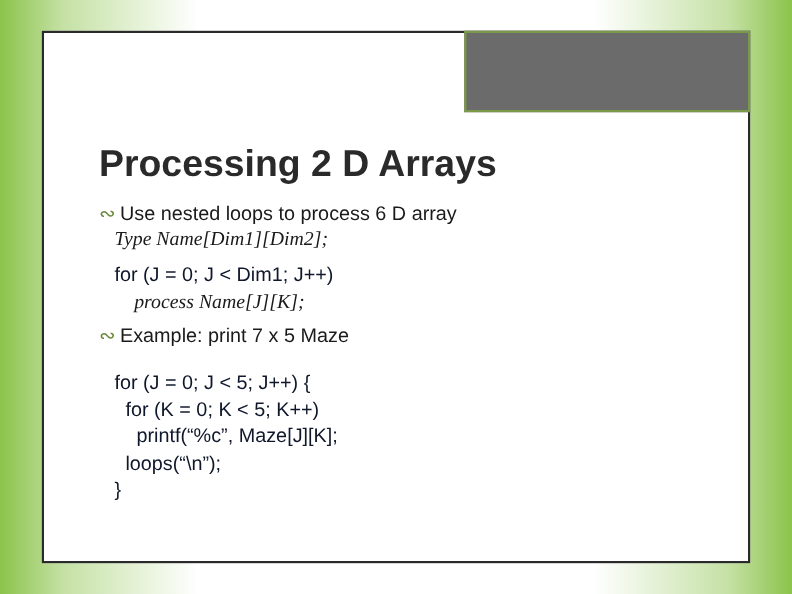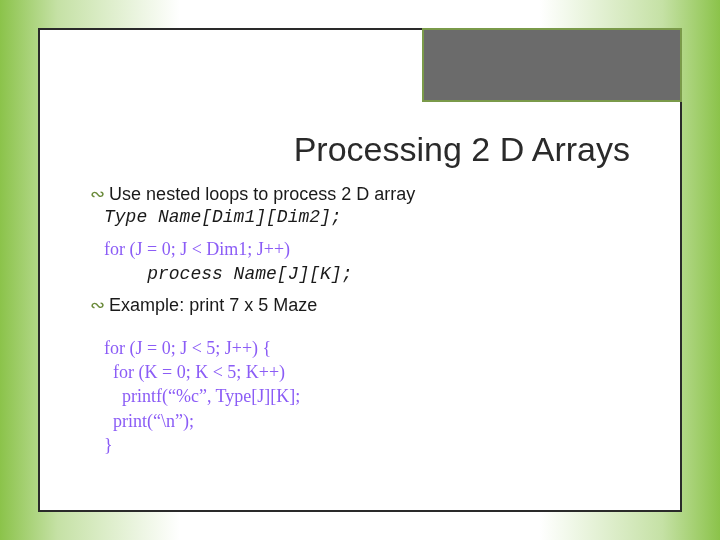--- a/index.html
+++ b/index.html
@@ -28,85 +28,84 @@
     border: 2px solid #7a9a4a;
   }
   .content {
     position: absolute;
     top: 100px;
     left: 50px;
     right: 50px;
   }
   .title {
     font-size: 34px;
-    font-weight: normal;
+    font-weight: bold;
     color: #2a2a2a;
     margin-bottom: 14px;
     font-family: Arial, sans-serif;
-    text-align: right;
   }
   .bullet-line {
     display: flex;
     align-items: baseline;
     font-size: 18px;
     color: #1a1a1a;
     margin-top: 2px;
   }
   .bullet-icon {
     color: #6a8a3a;
     font-size: 18px;
     margin-right: 4px;
     font-family: Arial, sans-serif;
   }
   .bullet-text { font-family: Arial, sans-serif; }
   .code-line {
-    font-family: Liberation Serif, serif;
+    font-family: Liberation Sans, sans-serif;
     font-size: 18px;
     white-space: pre;
-    color: #8b5cf6;
+    color: #0f172a;
     line-height: 1.35;
   }
   .code-italic {
-    font-family: Liberation Mono, monospace;
+    font-family: Liberation Serif, serif;
     font-style: italic;
     font-size: 18px;
     white-space: pre;
     color: #1a1a1a;
     line-height: 1.35;
   }
   .block1 { margin-left: 14px; margin-bottom: 8px; }
   .block2 { margin-left: 14px; margin-bottom: 4px; margin-top: 20px; }
 </style>
 </head>
 <body>
 
 <div class="slide-frame">
   <div class="corner-box"></div>
 
   <div class="content">
     <div class="title">Processing 2 D Arrays</div>
 
     <div class="bullet-line">
       <span class="bullet-icon">∾</span>
-      <span class="bullet-text">Use nested loops to process 2 D array</span>
+      <span class="bullet-text">Use nested loops to process 6 D array</span>
     </div>
 
     <div class="block1">
       <div class="code-italic">Type Name[Dim1][Dim2];</div>
       <div class="code-line" style="height:8px"></div>
       <div class="code-line">for (J = 0; J &lt; Dim1; J++)</div>
       <div class="code-italic">    process Name[J][K];</div>
     </div>
 
     <div class="bullet-line">
       <span class="bullet-icon">∾</span>
       <span class="bullet-text">Example: print 7 x 5 Maze</span>
     </div>
 
     <div class="block2">
       <div class="code-line">for (J = 0; J &lt; 5; J++) {</div>
       <div class="code-line">  for (K = 0; K &lt; 5; K++)</div>
-      <div class="code-line">    printf(“%c”, Type[J][K];</div>
-      <div class="code-line">  print(“\n”);</div>
+      <div class="code-line">    printf(“%c”, Maze[J][K];</div>
+      <div class="code-line">  loops(“\n”);</div>
       <div class="code-line">}</div>
     </div>
   </div>
 </div>
 
 </body></html>

